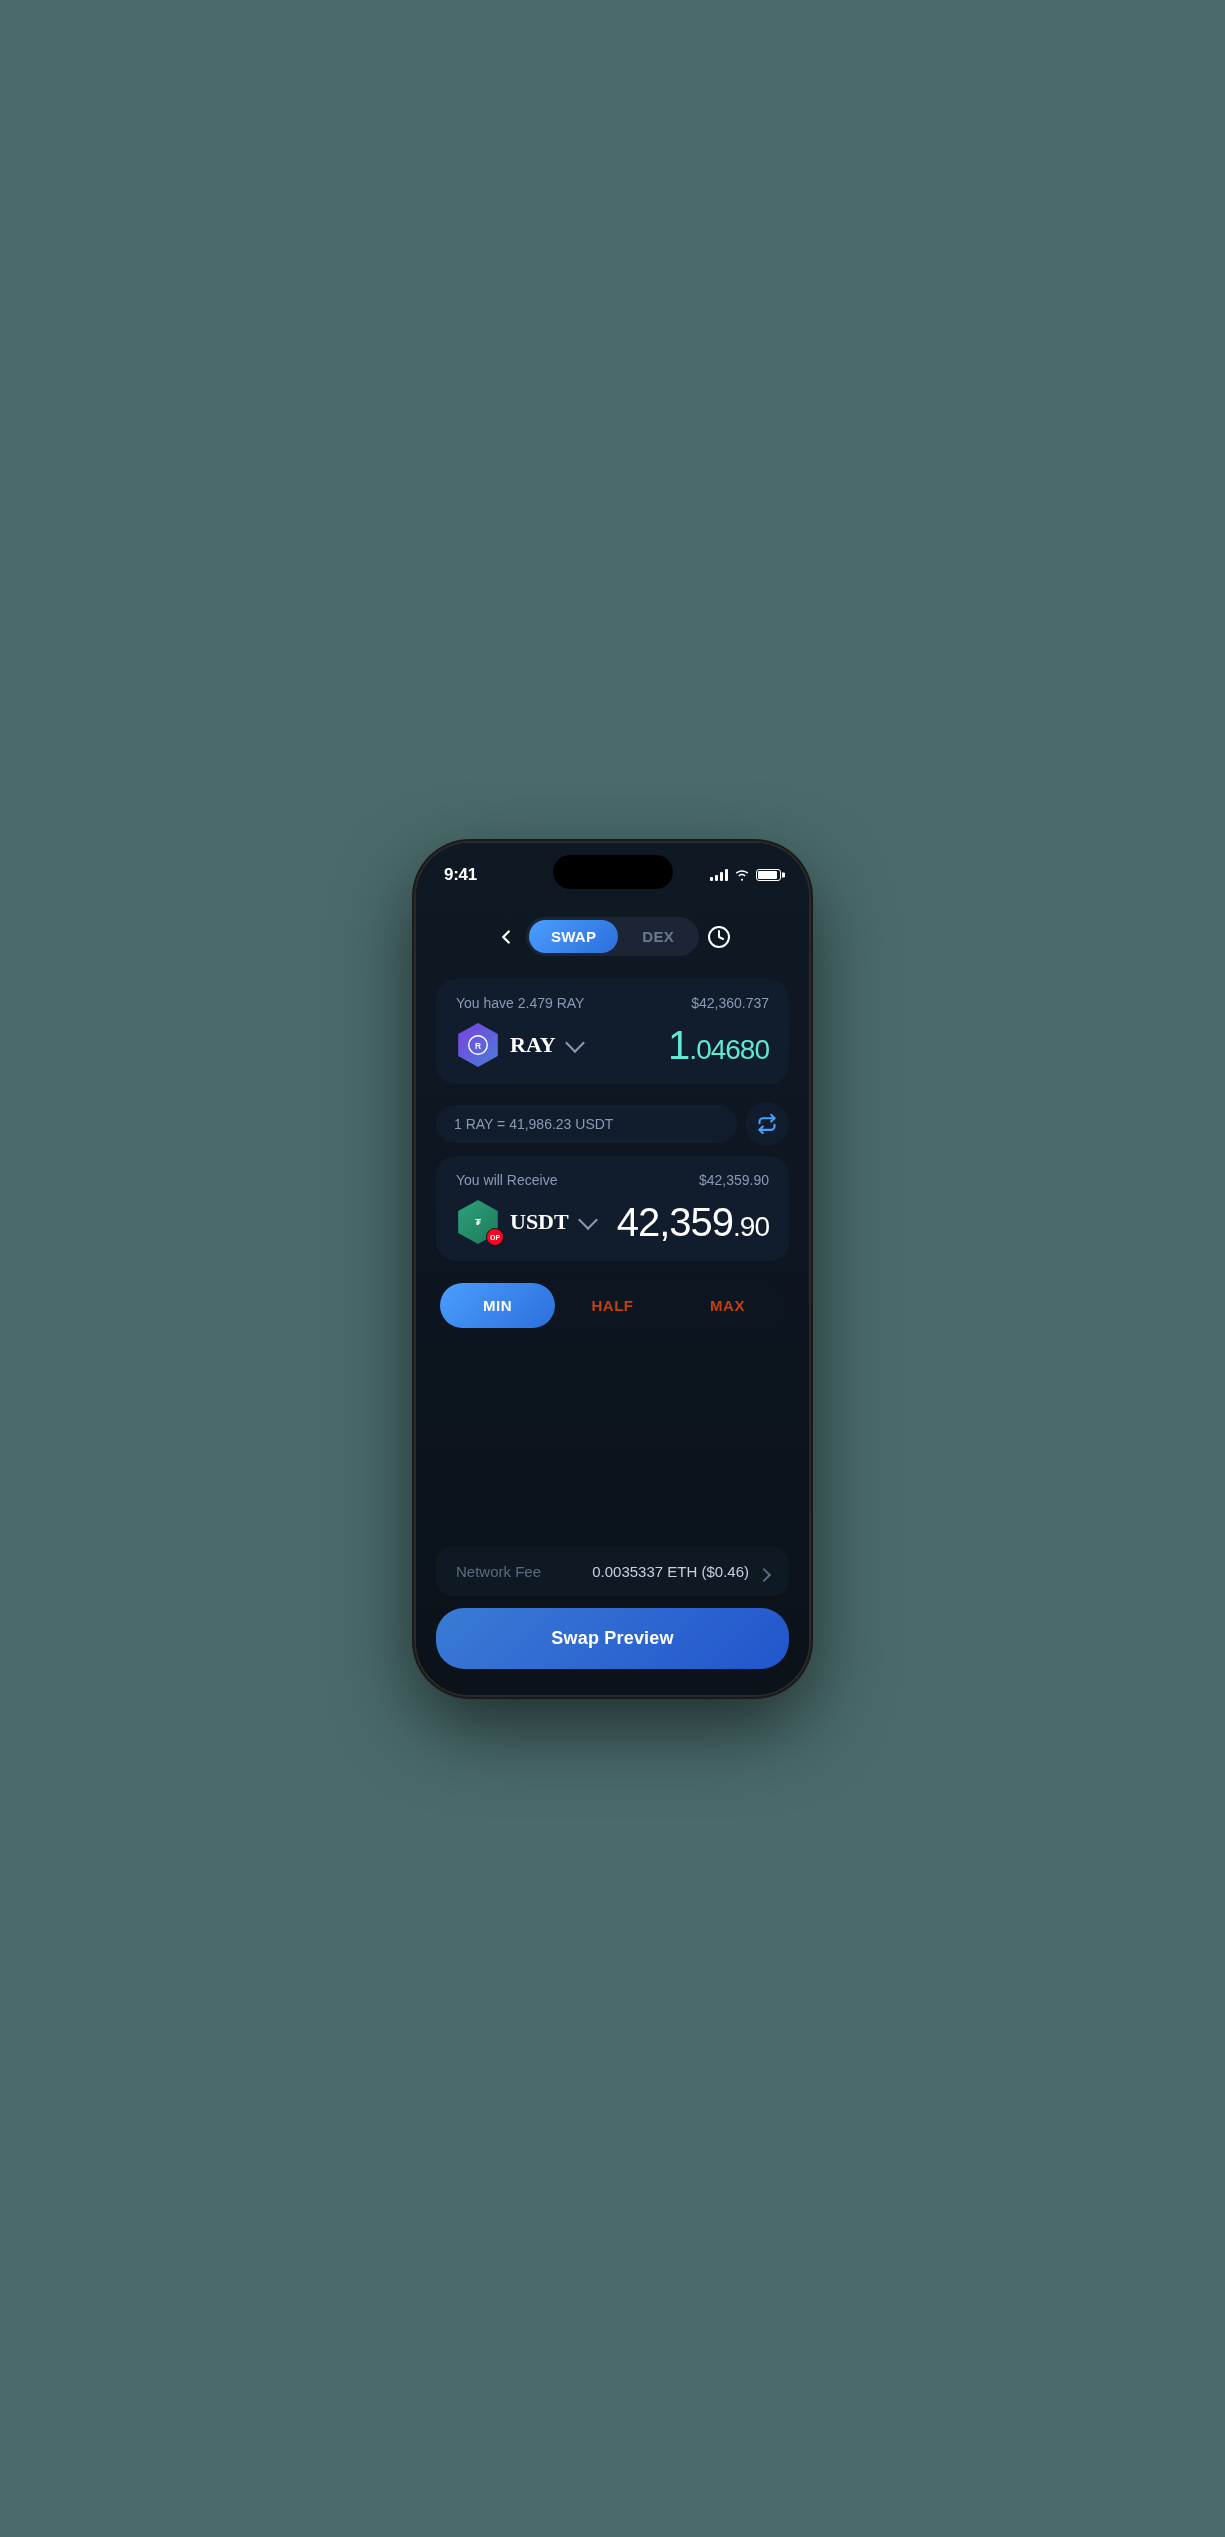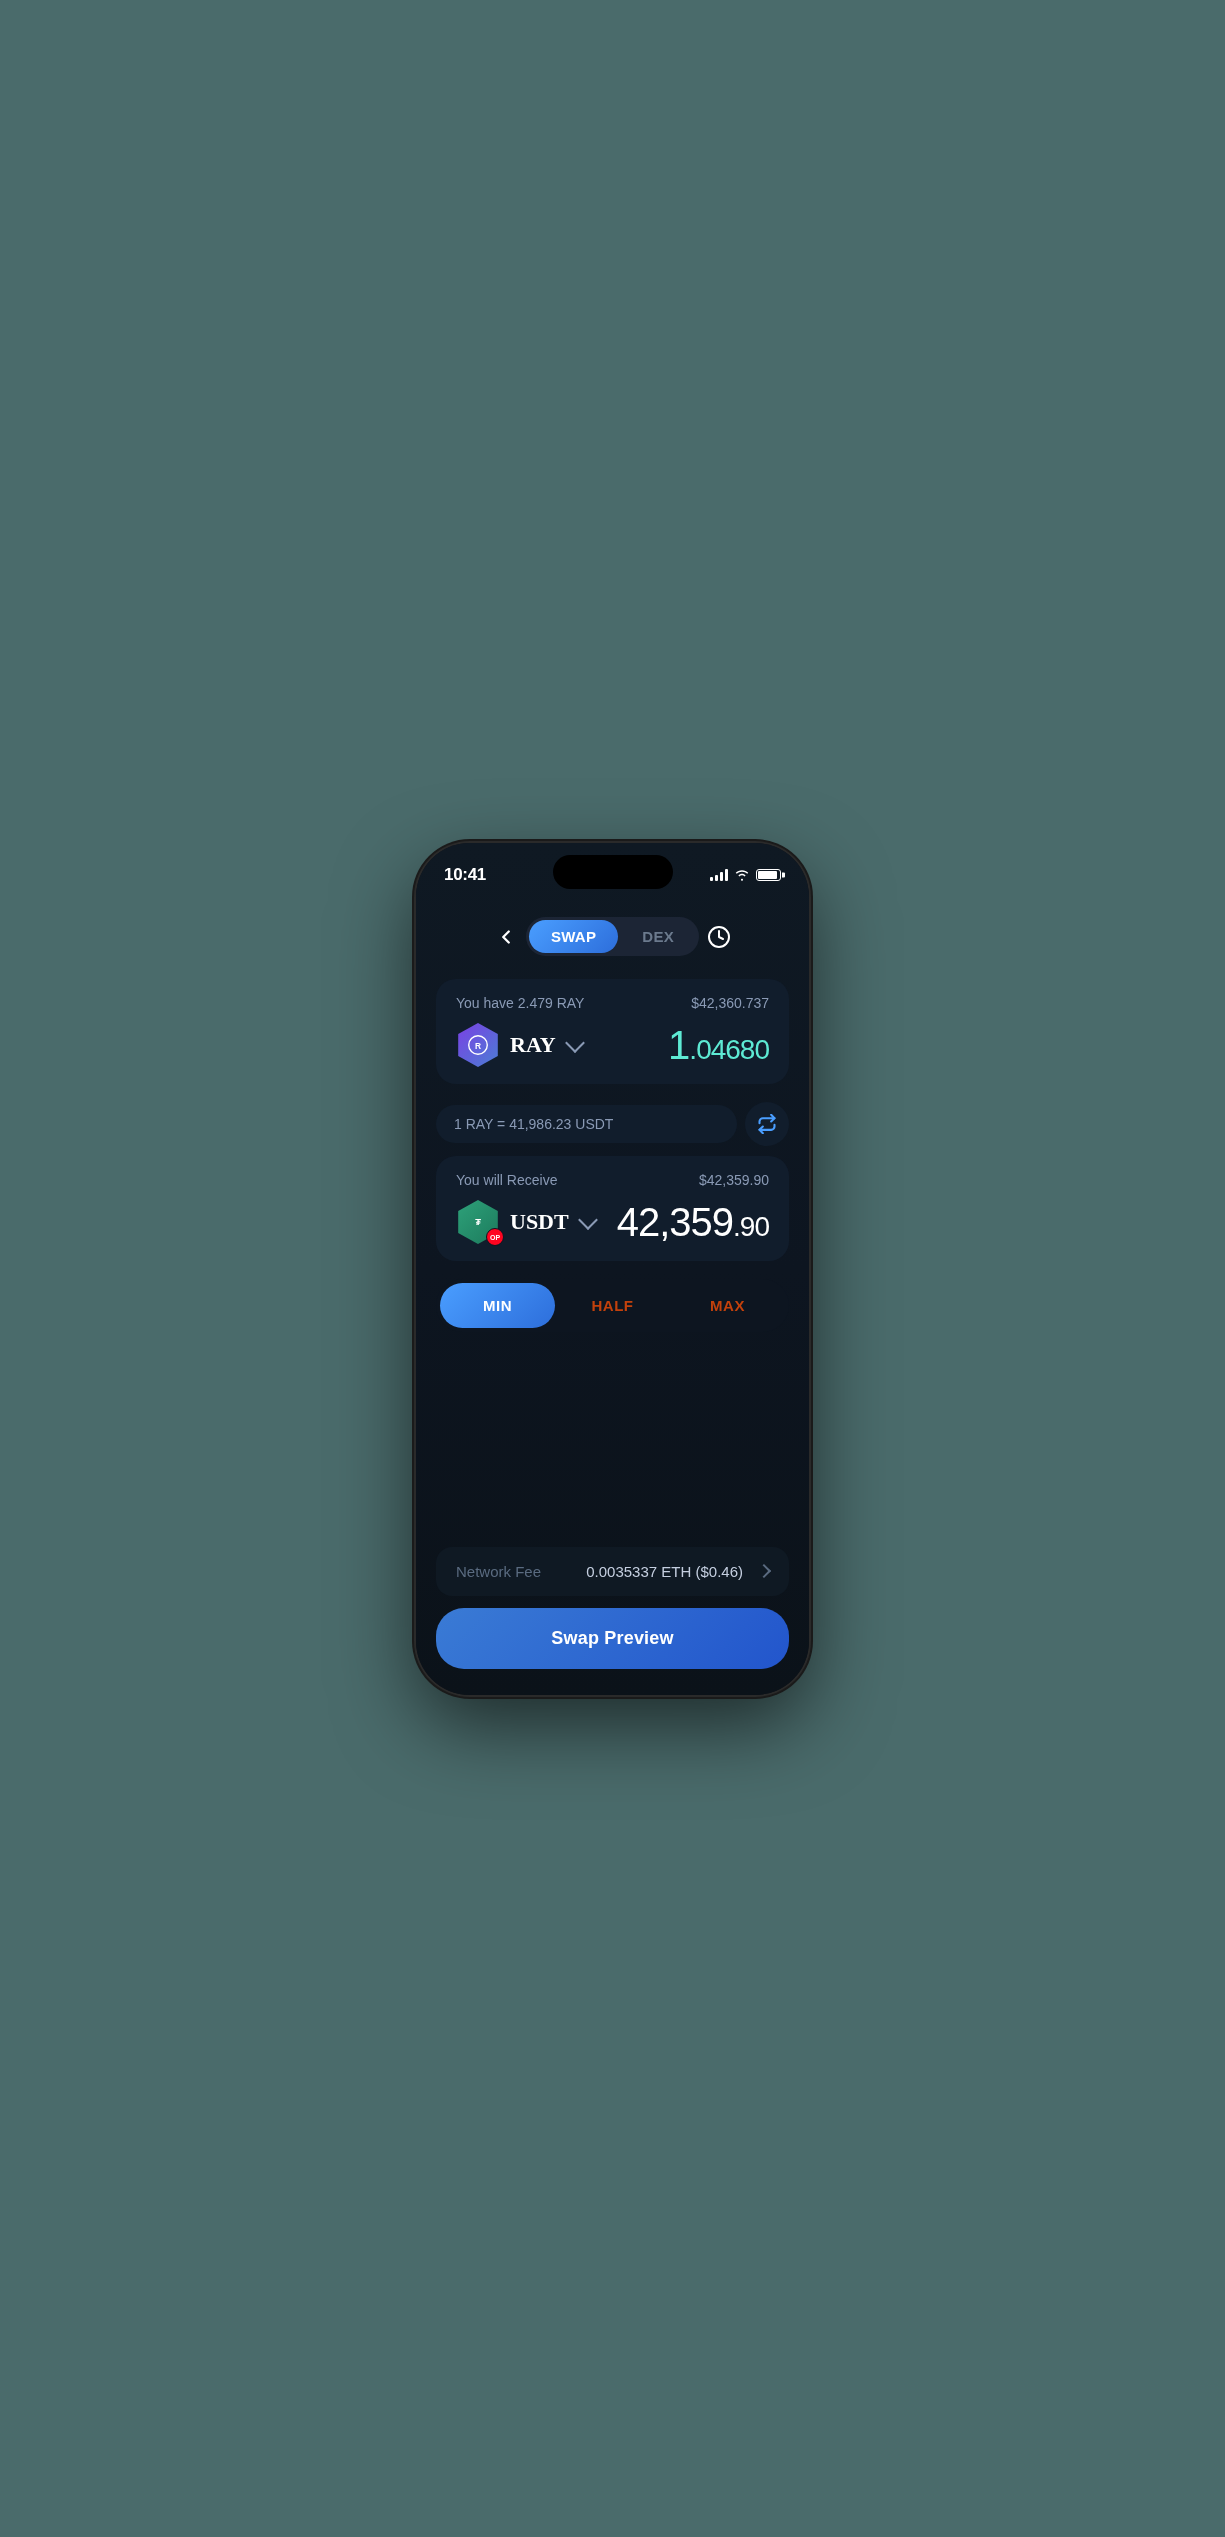--- a/index.html
+++ b/index.html
@@ -424,22 +424,22 @@
       justify-content: space-between;
     }
 
     .network-fee-label {
       font-size: 15px;
       color: #5a6b80;
     }
 
     .network-fee-value {
       display: flex;
-      align-items: center;
-      gap: 16px;
+      align-items: flex-end;
+      gap: 10px;
     }
 
     .network-fee-amount {
       font-size: 15px;
       color: #c5cfe0;
     }
 
     .chevron-right {
       width: 10px;
       height: 10px;
@@ -506,21 +506,21 @@
     }
   </style>
 </head>
 <body>
 
 <div class="phone-frame">
   <div class="dynamic-island"></div>
   <div class="screen">
 
     <div class="status-bar">
-      <span class="status-time">10:41</span>
+      <span class="status-time">9:41</span>
       <div class="status-icons">
         <div class="signal-bars">
           <span></span>
             <span></span>
             <span></span>
             <span></span>
         </div>
         <div class="wifi-icon">
           <svg viewBox="0 0 24 18" xmlns="http://www.w3.org/2000/svg">
             <path d="M12 14.5c-.83 0-1.5.67-1.5 1.5s.67 1.5 1.5 1.5 1.5-.67 1.5-1.5-.67-1.5-1.5-1.5zm-3.89-3.39C9.18 10.08 10.54 9.5 12 9.5s2.82.58 3.89 1.61l1.52-1.52C15.94 8.04 14.07 7 12 7s-3.94 1.04-5.41 2.59l1.52 1.52zm-3.96-3.97C5.99 5.11 8.87 4 12 4s6.01 1.11 7.85 3.14l1.52-1.52C19.13 3.36 15.73 2 12 2S4.87 3.36 2.63 5.62l1.52 1.52z"></path>

